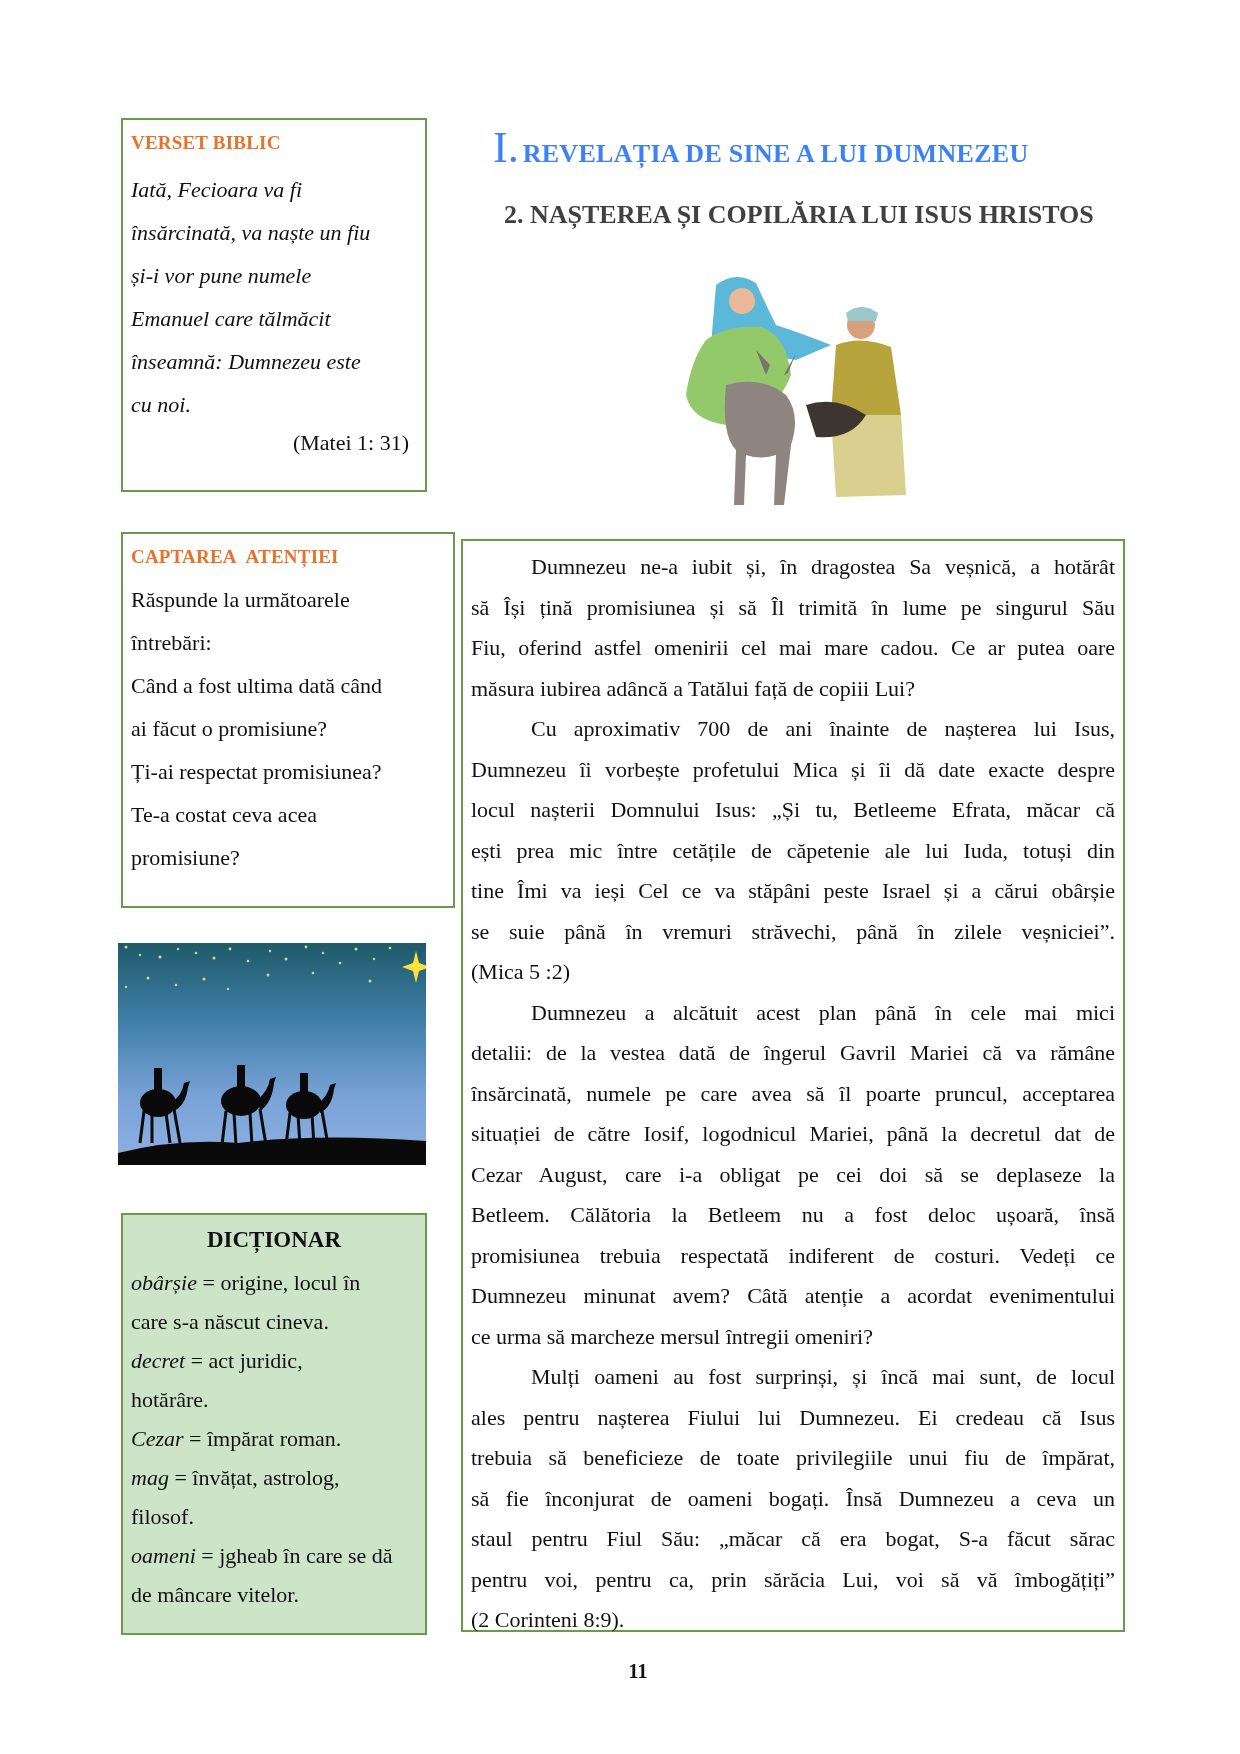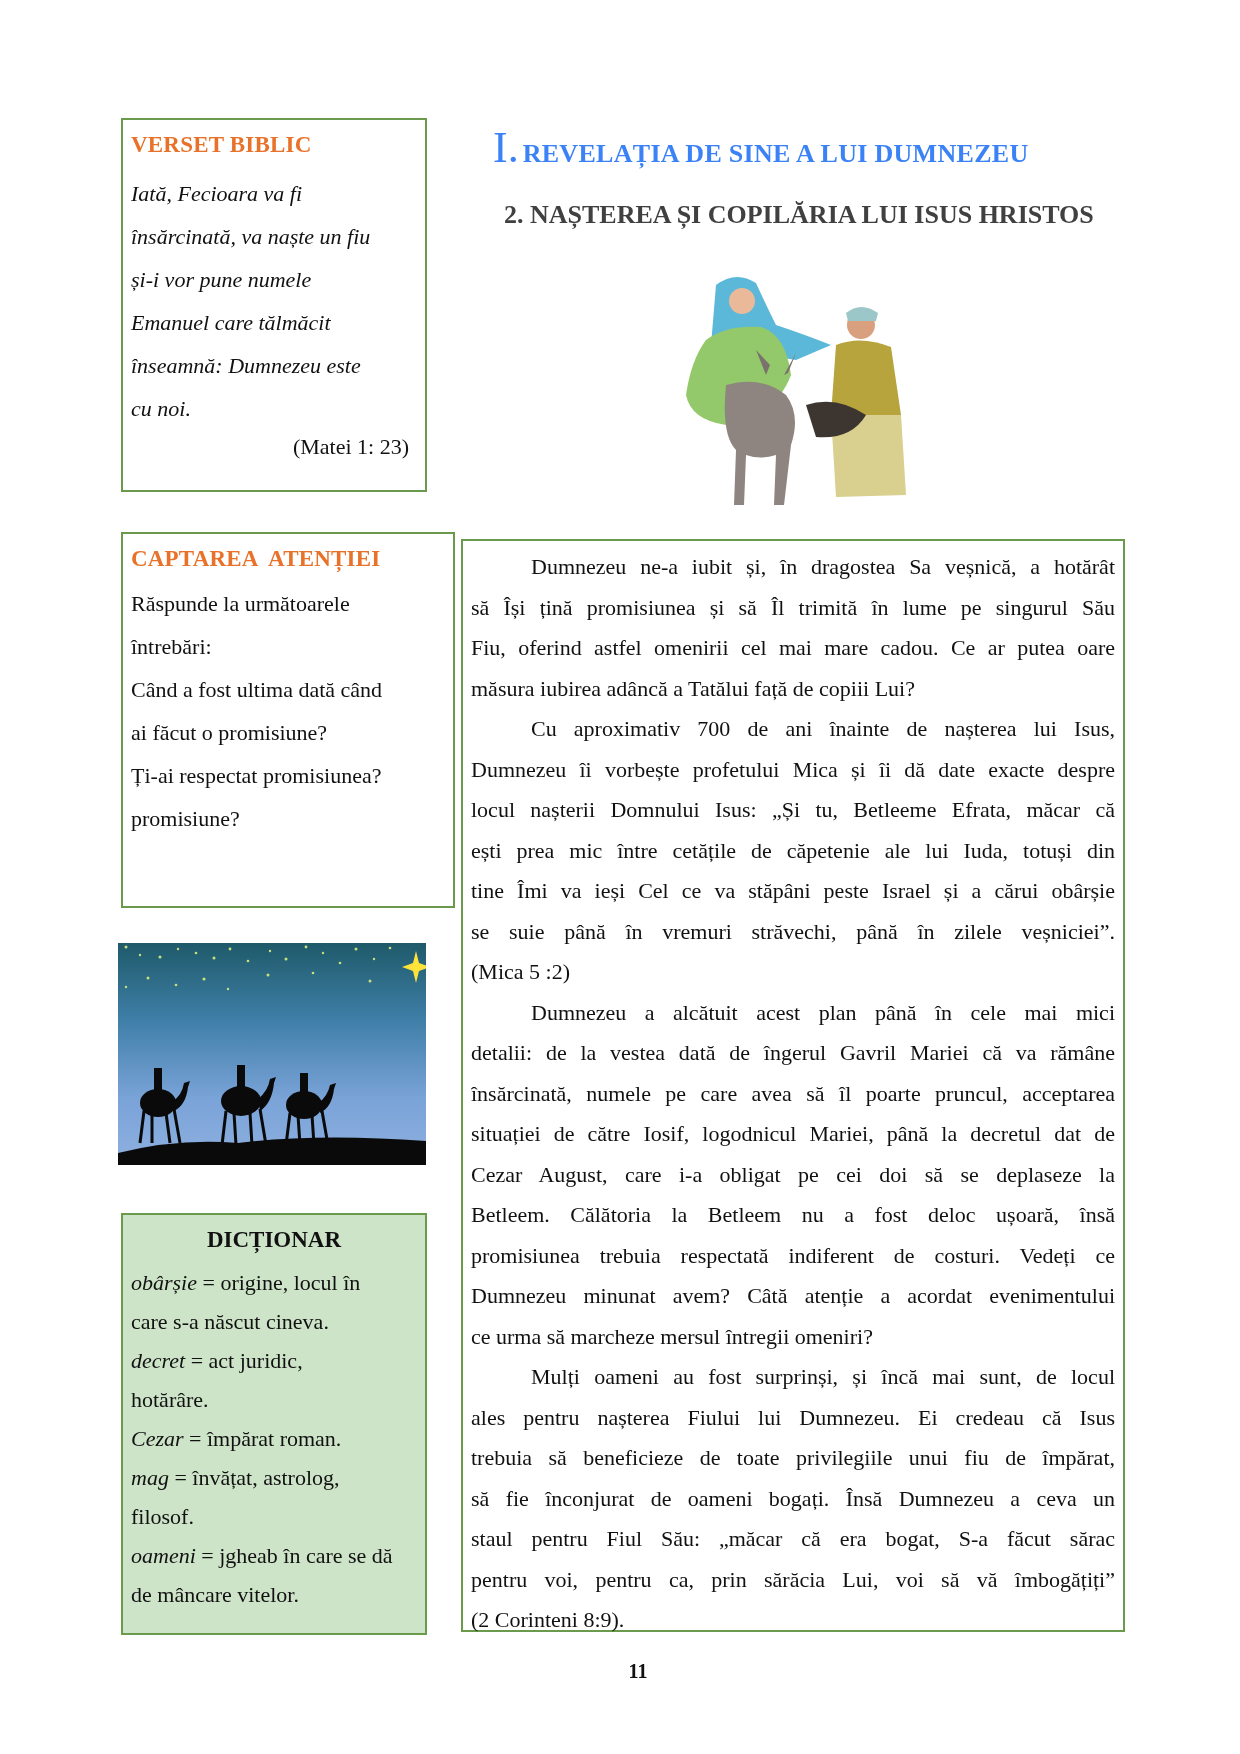--- a/index.html
+++ b/index.html
@@ -1,19 +1,19 @@
 <!DOCTYPE html>
 <html><head>
 <meta charset="utf-8">
 <style>
   html, body { margin: 0; padding: 0; background: #ffffff; }
   body { width: 1240px; height: 1754px; position: relative; overflow: hidden;
          font-family: "Liberation Serif", "DejaVu Serif", serif; color: #111; }
   .box { position: absolute; border: 2px solid #6a9a4b; box-sizing: border-box; background: #fff; }
-  .box-title { color: #e8722a; font-weight: bold; font-size: 23px; letter-spacing: 0.2px; }
+  .box-title { color: #e8722a; font-weight: bold; font-size: 19px; letter-spacing: 0.2px; }
 
   
   #verse-box { left: 121px; top: 118px; width: 306px; height: 374px; padding: 8px 8px 0 8px; }
   #verse-box .box-title { margin-top: 4px; margin-bottom: 14px; }
   #verse-box .verse-line { font-style: italic; font-size: 22px; line-height: 43px; white-space: nowrap; }
   #verse-box .ref { text-align: right; font-size: 22px; margin-top: 4px; padding-right: 8px; }
 
   
   #attention-box { left: 121px; top: 532px; width: 334px; height: 376px; padding: 8px 8px 0 8px; }
   #attention-box .box-title { margin-top: 4px; margin-bottom: 10px; word-spacing: 6px; }
@@ -51,30 +51,31 @@
 <div class="box" id="verse-box">
   <div class="box-title">VERSET BIBLIC</div>
   <div>
     <div class="verse-line">Iată, Fecioara va fi</div>
     <div class="verse-line">însărcinată, va naște un fiu</div>
     <div class="verse-line">și-i vor pune numele</div>
     <div class="verse-line">Emanuel care tălmăcit</div>
     <div class="verse-line">înseamnă: Dumnezeu este</div>
     <div class="verse-line">cu noi.</div>
   </div>
-  <div class="ref">(Matei 1: 23)</div>
+  <div class="ref">(Matei 1: 31)</div>
 </div>
 
 <div class="box" id="attention-box">
   <div class="box-title">CAPTAREA  ATENȚIEI</div>
   <div class="line">Răspunde la următoarele</div>
   <div class="line">întrebări:</div>
   <div class="line">Când a fost ultima dată când</div>
   <div class="line">ai făcut o promisiune?</div>
   <div class="line">Ți-ai respectat promisiunea?</div>
+  <div class="line">Te-a costat  ceva acea</div>
   <div class="line">promisiune?</div>
 </div>
 
 <div id="magi-picture" title="Silhouettes of three wise men on camels under a starry night sky with a bright star">
   <svg width="308" height="222" viewBox="0 0 308 222">
     <defs>
       <linearGradient id="sky" x1="0" y1="0" x2="0" y2="1">
         <stop offset="0" stop-color="#1f5a6a"></stop>
         <stop offset="0.35" stop-color="#3f7fa8"></stop>
         <stop offset="0.7" stop-color="#7aa3d8"></stop>

